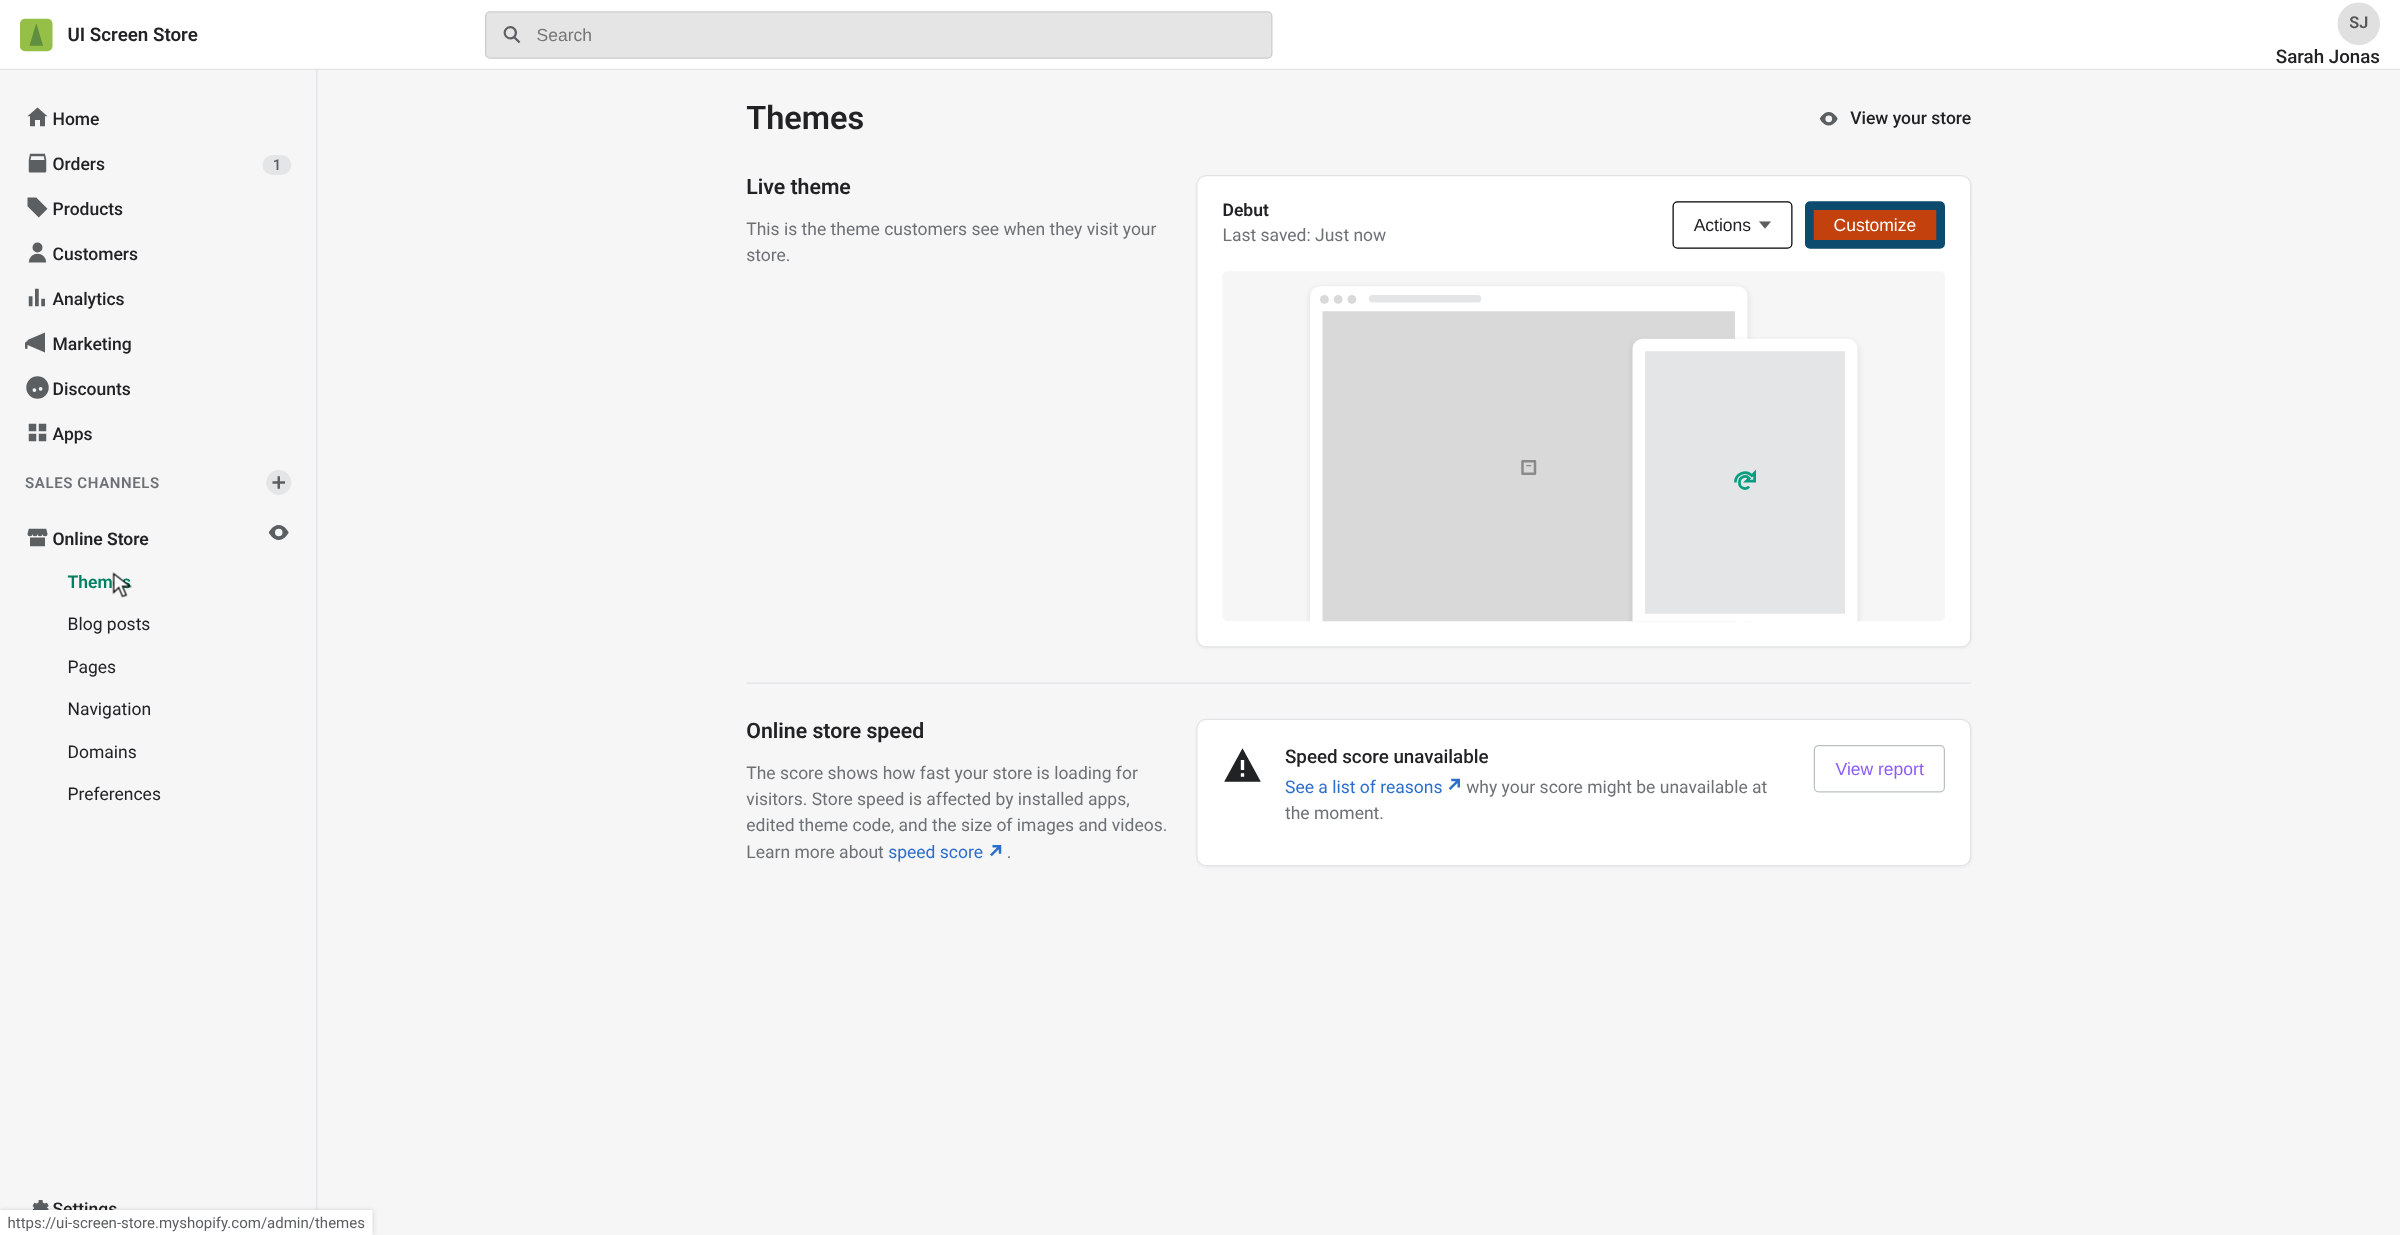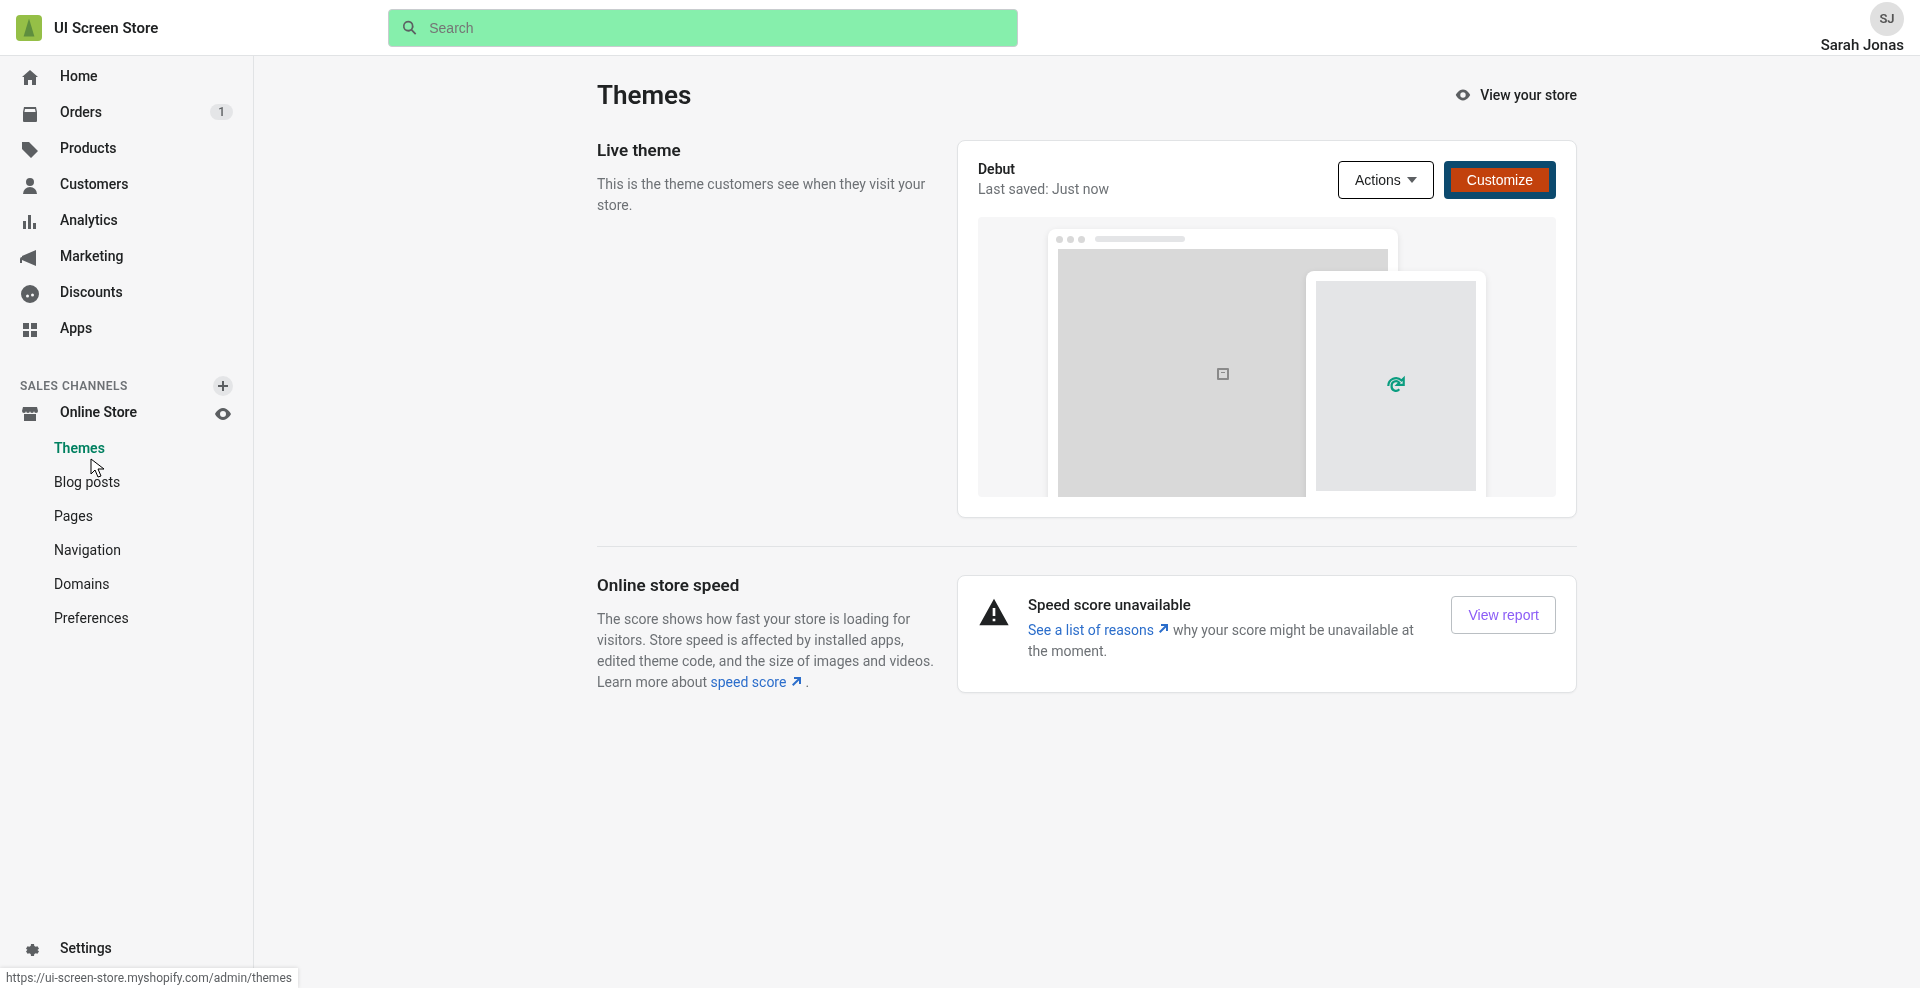--- a/index.html
+++ b/index.html
@@ -4,32 +4,32 @@
 <style>
 * { margin: 0; padding: 0; box-sizing: border-box; }
 body { font-family: -apple-system, BlinkMacSystemFont, "Segoe UI", Roboto, sans-serif; background: #f6f6f7; color: #202223; font-size: 14px; }
 
 
 .header { height: 56px; background: #fff; border-bottom: 1px solid #e1e3e5; display: flex; align-items: center; padding: 0 16px; }
 .logo { width: 26px; height: 26px; background: #95bf47; border-radius: 4px; position: relative; margin-right: 12px; }
 .logo::after { content: ""; position: absolute; inset: 4px; background: #5e8e3e; clip-path: polygon(20% 100%, 50% 0%, 80% 100%); }
 .brand { font-weight: 600; font-size: 15px; }
 .search-wrap { margin-left: 230px; flex: 0 0 630px; }
-.search { display: flex; align-items: center; height: 38px; border: 1px solid #c9cccf; border-radius: 4px; padding: 0 12px; background: #86efac; justify-content: flex-end; }
+.search { display: flex; align-items: center; height: 38px; border: 1px solid #c9cccf; border-radius: 4px; padding: 0 12px; background: #e5e5e5; justify-content: flex-end; }
 .search svg { width: 18px; height: 18px; margin-right: 10px; }
 .search input { border: none; outline: none; font-size: 14px; flex: 1; background: transparent; }
 .header-spacer { flex: 1; }
 .user { display: flex; align-items: flex-end; cursor: pointer; flex-direction: column; }
 .avatar { width: 34px; height: 34px; border-radius: 50%; background: #e0e0e0; color: #555; display: flex; align-items: center; justify-content: center; font-weight: 600; font-size: 13px; }
 .user-name { font-weight: 500; font-size: 15px; }
 
 
 .app { display: flex; height: calc(100vh - 56px); }
 .sidebar { width: 254px; background: #f6f6f7; border-right: 1px solid #e1e3e5; display: flex; flex-direction: column; padding: 12px 8px; overflow-y: auto; }
-.nav-item { display: flex; align-items: flex-start; height: 36px; padding: 0 12px; border-radius: 4px; cursor: pointer; color: #202223; gap: 20px; font-weight: 500; }
+.nav-item { display: flex; align-items: flex-end; height: 36px; padding: 0 12px; border-radius: 4px; cursor: pointer; color: #202223; gap: 2px; font-weight: 500; }
 .nav-item svg { width: 20px; height: 20px; fill: #5c5f62; }
 .badge { margin-left: auto; background: #e4e5e7; color: #5c5f62; border-radius: 10px; padding: 1px 8px; font-size: 12px; font-weight: 500; }
 .eye-btn { margin-left: auto; }
 .section-hdr { display: flex; align-items: center; justify-content: space-between; padding: 20px 12px 8px; color: #6d7175; font-size: 12px; font-weight: 600; letter-spacing: 0.5px; }
 .section-hdr .plus { width: 20px; height: 20px; border-radius: 50%; background: #e4e5e7; display: flex; align-items: center; justify-content: center; cursor: pointer; }
 .subnav { padding-left: 34px; }
 .subnav .nav-item { height: 34px; font-weight: 400; }
 .subnav .nav-item.active { font-weight: 600; color: #008060; }
 .nav-item.strong { font-weight: 600; }
 .sidebar-spacer { flex: 1; }

